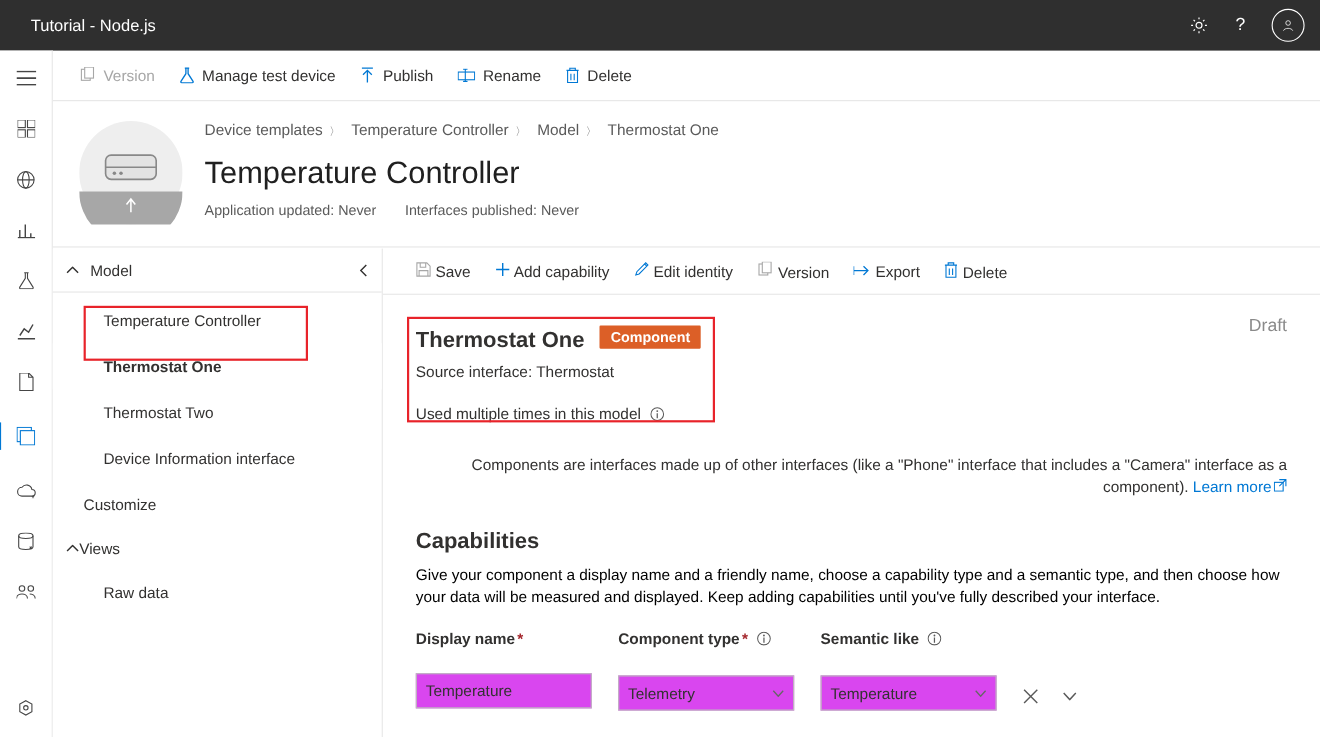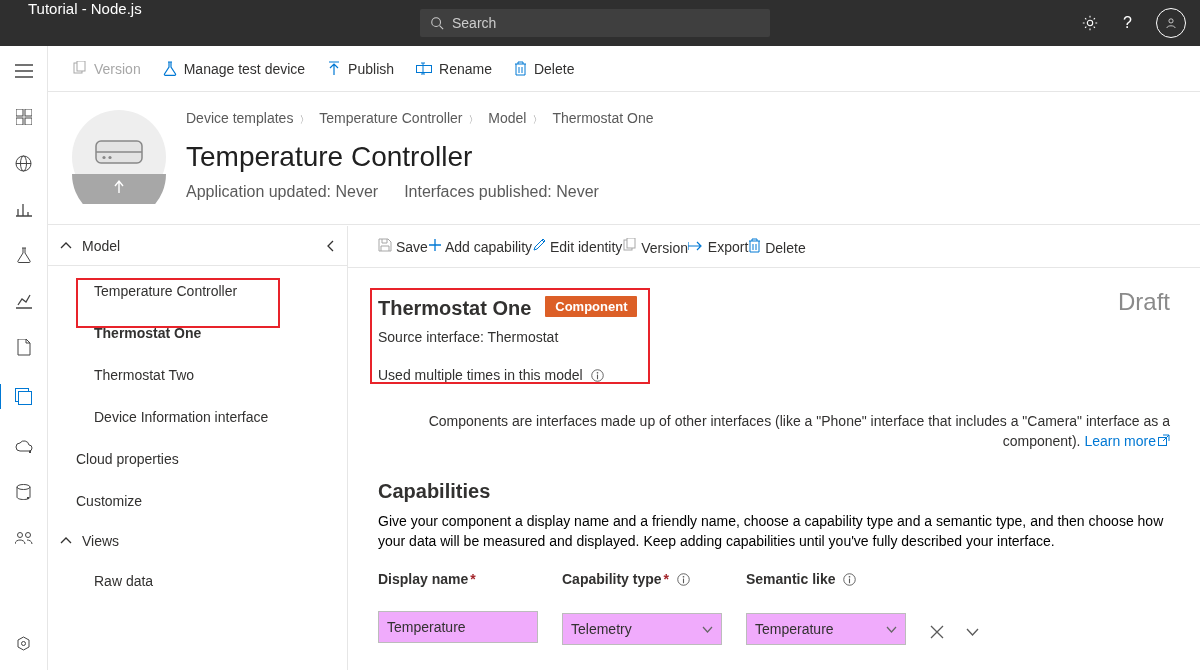--- a/index.html
+++ b/index.html
@@ -1,19 +1,19 @@
 <!DOCTYPE html>
 <html><head>
 <meta charset="utf-8">
 <style>
 * { box-sizing: border-box; margin: 0; padding: 0; }
 body { font-family: "Segoe UI", -apple-system, sans-serif; font-size: 14px; color: #323130; background: #fff; overflow: hidden; }
 
 
-.topbar { height: 46px; background: #2f2f2f; color: #fff; display: flex; padding-left: 28px; position: relative; }
+.topbar { height: 46px; background: #2f2f2f; color: #fff; display: flex; align-items: center; padding-left: 28px; position: relative; }
 .topbar .title { font-size: 15px; font-weight: 500; }
 .searchbox { position: absolute; left: 420px; top: 9px; width: 350px; height: 28px; background: #3f3f3f; border-radius: 2px; display: flex; align-items: center; padding-left: 10px; color: #ccc; gap: 8px; }
 .topbar-right { position: absolute; right: 14px; top: 0; height: 46px; display: flex; align-items: center; gap: 24px; color: #fff; }
 .avatar-circle { width: 30px; height: 30px; border: 1px solid #fff; border-radius: 50%; display: flex; align-items: center; justify-content: center; font-size: 12px; }
 
 
 .rail { position: absolute; top: 46px; left: 0; width: 48px; bottom: 0; border-right: 1px solid #e6e6e6; background: #fff; display: flex; flex-direction: column; align-items: center; padding-top: 16px; gap: 28px; color: #454545; }
 .rail .rail-ic { width: 18px; height: 18px; display: flex; align-items: center; justify-content: center; }
 .rail .spacer { flex: 1; }
 .rail-blue { color: #0078D4; border-left: 2px solid #0078D4; width: 100%; display: flex; justify-content: center; padding: 4px 0; margin-left: -2px; }
@@ -25,71 +25,64 @@
 .tb-ic { color: #0078D4; display: inline-flex; }
 .tb-ic.disabled { color: #a7a7a7; }
 
 
 .header { position: absolute; top: 92px; left: 48px; right: 0; padding: 18px 20px 20px 24px; border-bottom: 1px solid #e6e6e6; }
 .header-row { display: flex; gap: 20px; }
 .device-icon { width: 94px; height: 94px; }
 .breadcrumb { color: #5a5a5a; font-size: 14px; margin-bottom: 14px; }
 .breadcrumb span.sep { margin: 0 6px; color: #7a7a7a; font-size: 10px; }
 .htitle { font-size: 28px; font-weight: 300; color: #202020; margin-bottom: 10px; }
-.meta { color: #5a5a5a; font-size: 16px; display: flex; gap: 26px; }
+.meta { color: #5a5a5a; font-size: 13px; display: flex; gap: 26px; }
 
 
 .body { position: absolute; top: 226px; left: 48px; right: 0; bottom: 0; display: flex; }
 
 
 .tree { width: 300px; border-right: 1px solid #e6e6e6; position: relative; background: #fff; }
 .tree-head { height: 40px; border-bottom: 1px solid #e6e6e6; display: flex; align-items: center; padding: 0 12px; font-weight: 500; justify-content: space-between; }
 .tree-list { padding-top: 4px; }
 .tree-item { height: 42px; display: flex; align-items: center; padding-left: 46px; cursor: pointer; color: #323130; }
 .tree-item.level1 { padding-left: 28px; }
 .tree-item.selected { background: #fff; font-weight: 600; }
 .highlight-box { position: absolute; left: 28px; top: 52px; width: 204px; height: 50px; border: 2px solid #e8232a; pointer-events: none; }
-.tree-group { display: flex; align-items: center; gap: 10px; padding-left: 12px; height: 38px; }
+.tree-group { display: flex; align-items: center; gap: 0; padding-left: 12px; height: 38px; }
 .chev { display: inline-flex; }
 
 
 .content { flex: 1; overflow: auto; position: relative; }
-.toolbar2 { height: 42px; border-bottom: 1px solid #e6e6e6; display: flex; align-items: center; padding-left: 30px; }
+.toolbar2 { height: 42px; border-bottom: 1px solid #e6e6e6; display: flex; align-items: center; padding-left: 30px; gap: 22px; }
 .content-inner { padding: 24px 30px; position: relative; }
-.draft { position: absolute; right: 30px; top: 20px; color: #8a8a8a; font-size: 24px; }
+.draft { position: absolute; right: 30px; top: 20px; color: #8a8a8a; font-size: 16px; }
 .hl-box2 { position: absolute; left: 22px; top: 62px; width: 280px; height: 96px; border: 2px solid #e8232a; pointer-events: none; }
 .chip { background: #DC5F27; color: #fff; font-size: 13px; font-weight: 600; padding: 3px 10px; display: inline-block; border-radius: 1px; margin-left: 10px; vertical-align: 4px; }
 .h2 { font-size: 20px; font-weight: 700; display: inline-block; }
 .sub { color: #323130; font-size: 14px; margin-top: 8px; line-height: 1.4; }
 .sub .info-ic { margin-left: 4px; vertical-align: -2px; color: #5a5a5a; }
 .para { color: #323130; margin-top: 24px; line-height: 1.45; text-align: right; }
 .link { color: #0078D4; }
 .link .ext { margin-left: 2px; }
 .cap-title { font-size: 20px; font-weight: 700; margin-top: 28px; }
 .cap-desc { color: #000000; margin-top: 8px; line-height: 1.45; }
 .cap-row { display: flex; gap: 16px; margin-top: 20px; align-items: flex-start; }
 .col { width: 168px; }
 .lbl { font-size: 14px; font-weight: 600; }
 .req { color: #A4262C; margin-left: 2px; }
-.inp { margin-top: 24px; width: 160px; height: 32px; border: 1px solid #bcbcbc; display: flex; align-items: center; padding: 0 8px; justify-content: space-between; color: #323130; background: #f0abfc; }
+.inp { margin-top: 24px; width: 160px; height: 32px; border: 1px solid #bcbcbc; display: flex; align-items: center; padding: 0 8px; justify-content: space-between; color: #323130; background: #d946ef; }
 .actions { display: flex; gap: 22px; align-items: center; margin-top: 54px; color: #5a5a5a; }
 svg { flex-shrink: 0; }
 </style>
 </head>
 <body>
 
 <div class="topbar">
   <div class="title">Tutorial - Node.js</div>
-  <div class="searchbox">
-    <svg width="14" height="14" viewBox="0 0 16 16">
-        <circle cx="7" cy="7" r="5" fill="none" stroke="#ccc" stroke-width="1.2"></circle>
-        <line x1="11" y1="11" x2="15" y2="15" stroke="#ccc" stroke-width="1.2"></line>
-      </svg>
-    <span>Search</span>
-  </div>
   <div class="topbar-right">
     <svg width="18" height="18" viewBox="0 0 20 20">
         <circle cx="10" cy="10" r="3" fill="none" stroke="#fff" stroke-width="1.2"></circle>
         <path d="M10 2v2M10 16v2M2 10h2M16 10h2M4.5 4.5l1.4 1.4M14.1 14.1l1.4 1.4M4.5 15.5l1.4-1.4M14.1 5.9l1.4-1.4" stroke="#fff" stroke-width="1.2"></path>
       </svg>
     <span style="font-size:16px;">?</span>
     <div class="avatar-circle">
       <svg width="14" height="14" viewBox="0 0 20 20">
           <circle cx="10" cy="7" r="3" fill="none" stroke="#fff" stroke-width="1"></circle>
           <path d="M4 17c1-4 11-4 12 0" fill="none" stroke="#fff" stroke-width="1"></path>
@@ -264,21 +257,20 @@
           <svg width="8" height="12" viewBox="0 0 8 12">
             <path d="M6 1L1 6l5 5" fill="none" stroke="#323130" stroke-width="1.3"></path>
           </svg>
         </span>
     </div>
     <div class="tree-list">
       <div class="tree-item">Temperature Controller</div>
       <div class="tree-item selected">Thermostat One</div>
       <div class="tree-item">Thermostat Two</div>
       <div class="tree-item">Device Information interface</div>
-      <div class="tree-item level1">Cloud properties</div>
       <div class="tree-item level1">Customize</div>
       <div class="tree-group">
         <span class="chev">
             <svg width="12" height="8" viewBox="0 0 12 8">
               <path d="M1 6l5-5 5 5" fill="none" stroke="#323130" stroke-width="1.3"></path>
             </svg>
           </span>
         <span>Views</span>
       </div>
       <div class="tree-item">Raw data</div>
@@ -368,21 +360,21 @@
       <div class="cap-desc">Give your component a display name and a friendly name, choose a capability type and a semantic type, and then choose how your data will be measured and displayed. Keep adding capabilities until you've fully described your interface.</div>
 
       <div class="cap-row">
         <div class="col">
           <div class="lbl"><span>Display name</span><span class="req">*</span></div>
           <div class="inp">
               <span>Temperature</span>
             </div>
         </div>
         <div class="col">
-          <div class="lbl"><span>Capability type</span><span class="req">*</span>
+          <div class="lbl"><span>Component type</span><span class="req">*</span>
           <span class="info-ic" style="color:#5a5a5a;margin-left:4px;vertical-align:-2px;"><svg width="13" height="13" viewBox="0 0 14 14">
                   <circle cx="7" cy="7" r="6.2" fill="none" stroke="currentColor"></circle>
                   <circle cx="7" cy="4" r="0.9" fill="currentColor"></circle>
                   <path d="M7 6v5" stroke="currentColor" stroke-width="1.2"></path>
                 </svg></span></div>
           <div class="inp">
               <span>Telemetry</span>
               <svg width="11" height="7" viewBox="0 0 11 7">
                 <path d="M1 1l4.5 5L10 1" fill="none" stroke="#666" stroke-width="1.2"></path>
               </svg>

